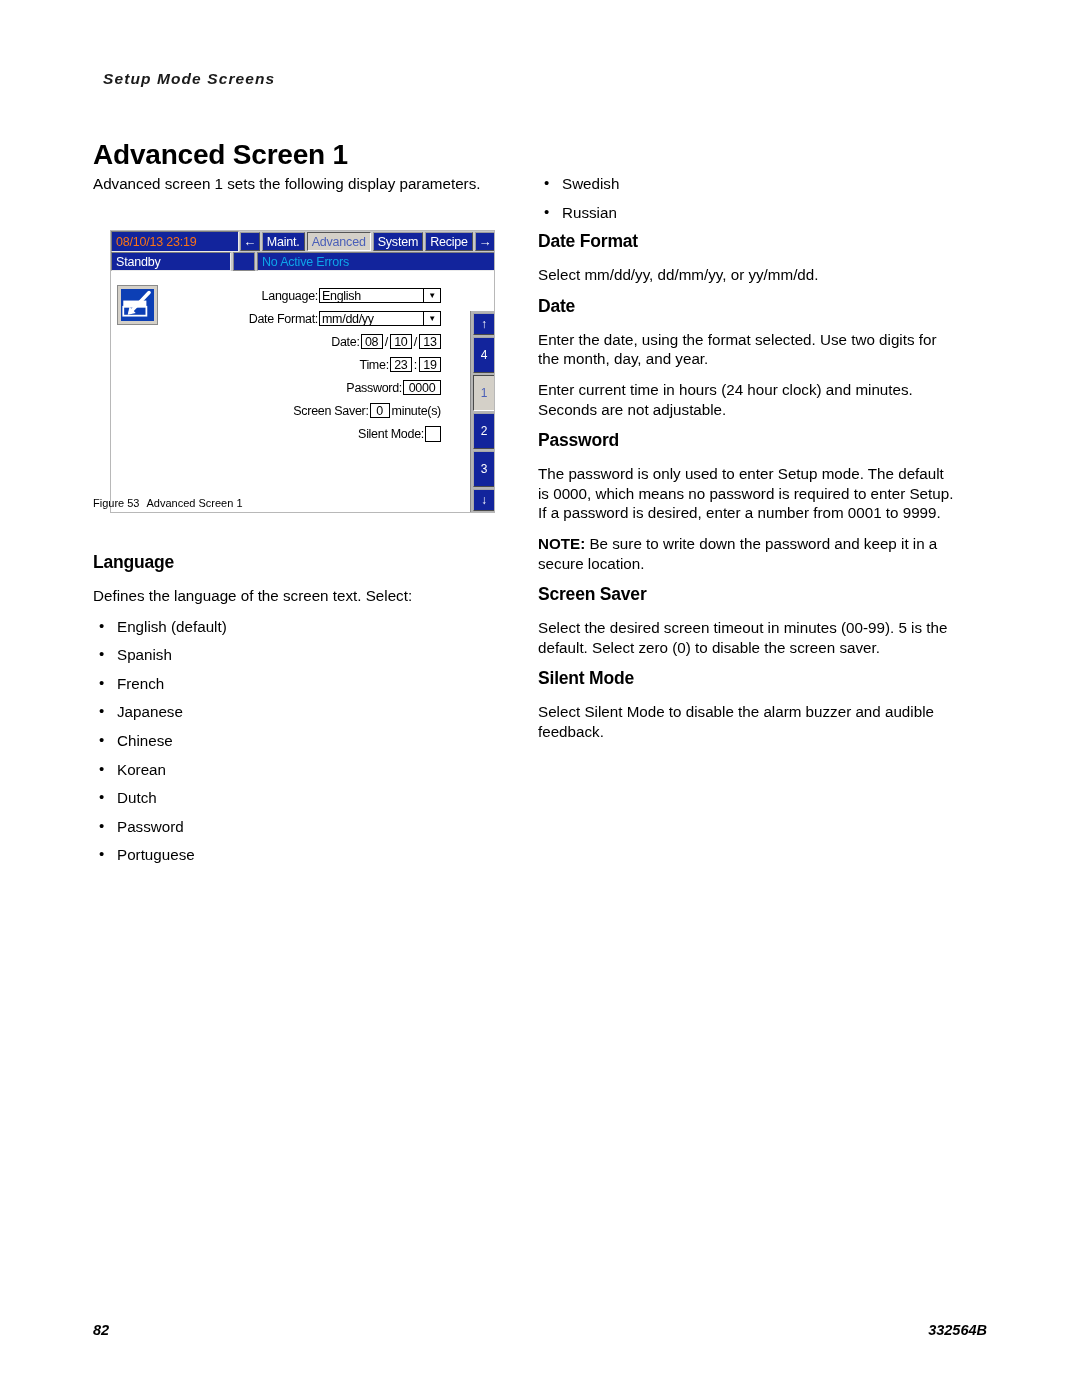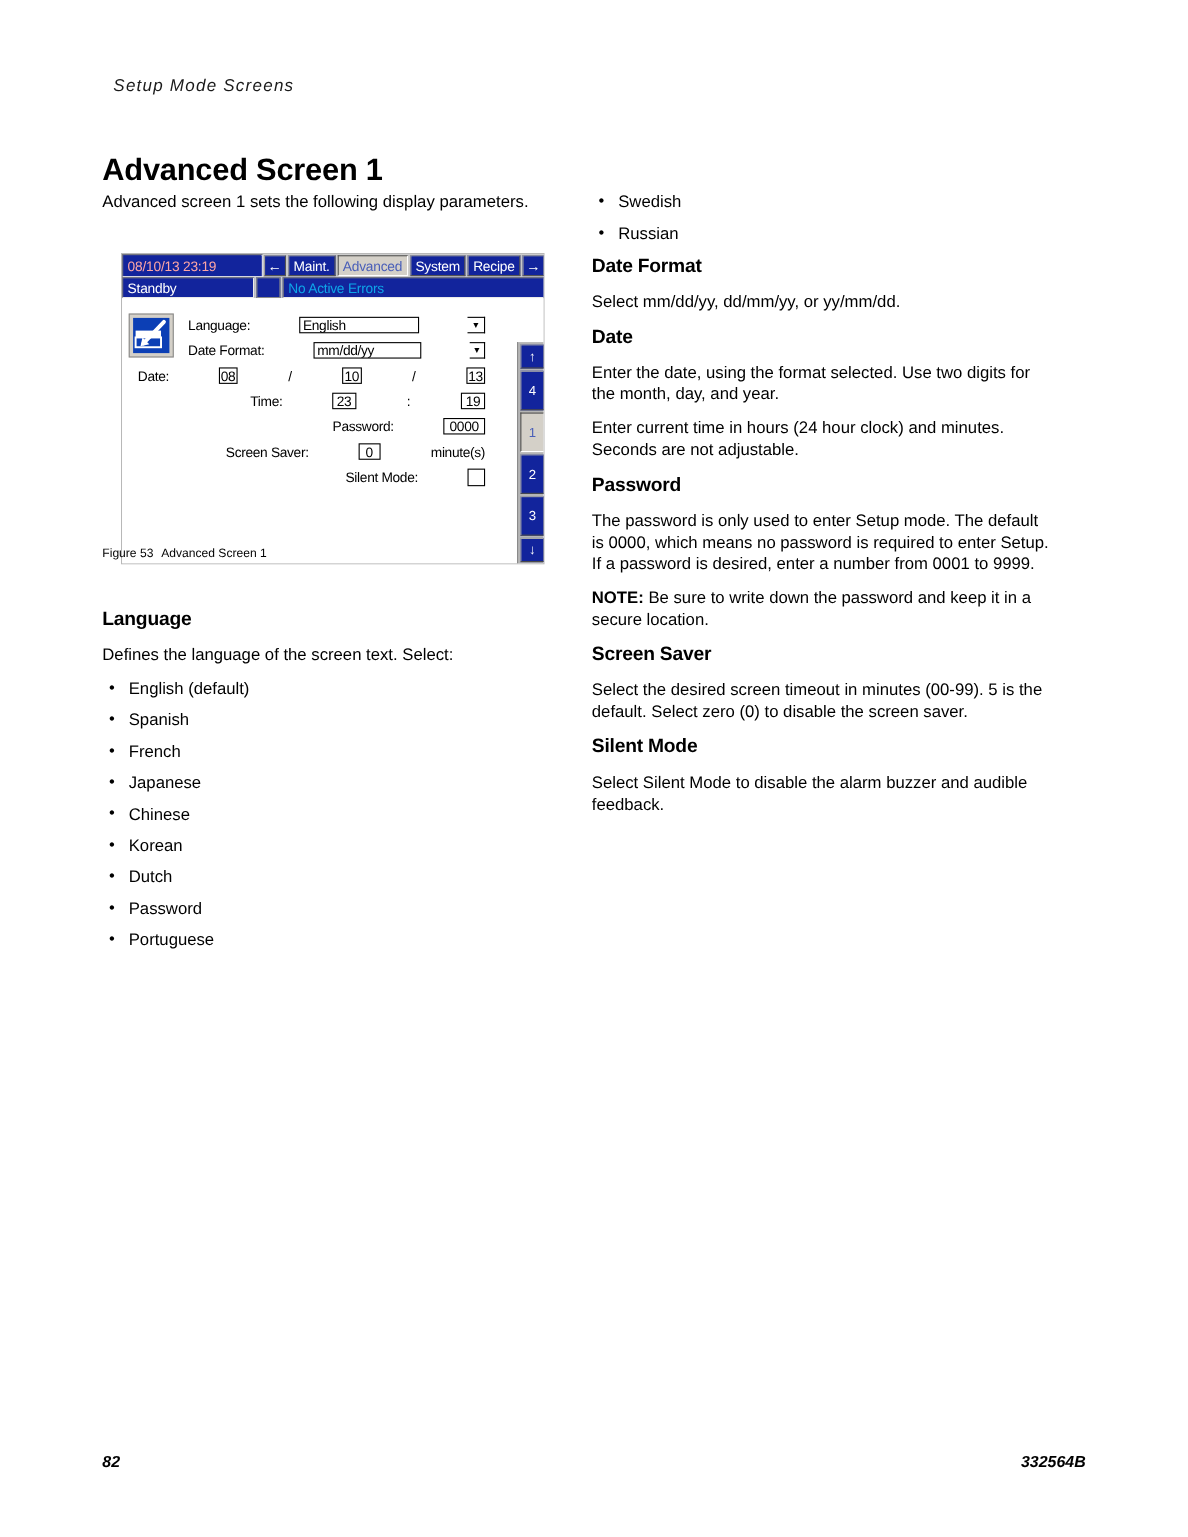--- a/index.html
+++ b/index.html
@@ -20,21 +20,21 @@
     position: absolute;
     inset: 0;
   }
 
   
   .running-header {
     position: absolute;
     left: 103px;
     top: 70px;
     font-style: italic;
-    font-weight: normal;
+    font-weight: bold;
     font-size: 15.5px;
     letter-spacing: 1.1px;
     color: #1a1a1a;
   }
 
   
   .chapter-title {
     position: absolute;
     left: 93px;
     top: 120px;
@@ -143,21 +143,21 @@
     width: 385px;
     height: 21px;
     display: flex;
     align-items: stretch;
     background: #c8c8c8;
     box-sizing: border-box;
   }
   .hmi-datetime {
     width: 140px;
     background: #12249c;
-    color: #fca5a5;
+    color: #f97316;
     display: flex;
     align-items: center;
     padding-left: 4px;
     font-size: 12.5px;
     letter-spacing: -0.2px;
     border-top: 1px solid #7d7d7d;
     border-left: 1px solid #7d7d7d;
     border-right: 1px solid #eaeaea;
     border-bottom: 1px solid #eaeaea;
     box-sizing: border-box;
@@ -289,37 +289,36 @@
   }
   .frow {
     display: flex;
     align-items: center;
     justify-content: flex-end;
     height: 21px;
     margin-bottom: 2px;
     font-size: 12.5px;
     letter-spacing: -0.3px;
     white-space: nowrap;
-    gap: 44px;
   }
   .flabel { padding-right: 1px; }
   .fbox {
     border: 1px solid #000000;
     background: #ffffff;
     height: 15px;
     line-height: 15px;
     font-size: 12.5px;
     letter-spacing: -0.3px;
     box-sizing: border-box;
     padding: 0 1px;
     display: inline-block;
     text-align: center;
   }
   .fbox.wide {
-    width: 116px;
+    width: 105px;
     text-align: left;
     padding-left: 2px;
   }
   .fdrop {
     width: 17px;
     height: 15px;
     border: 1px solid #000000;
     border-left: none;
     background: #ffffff;
     display: inline-flex;

